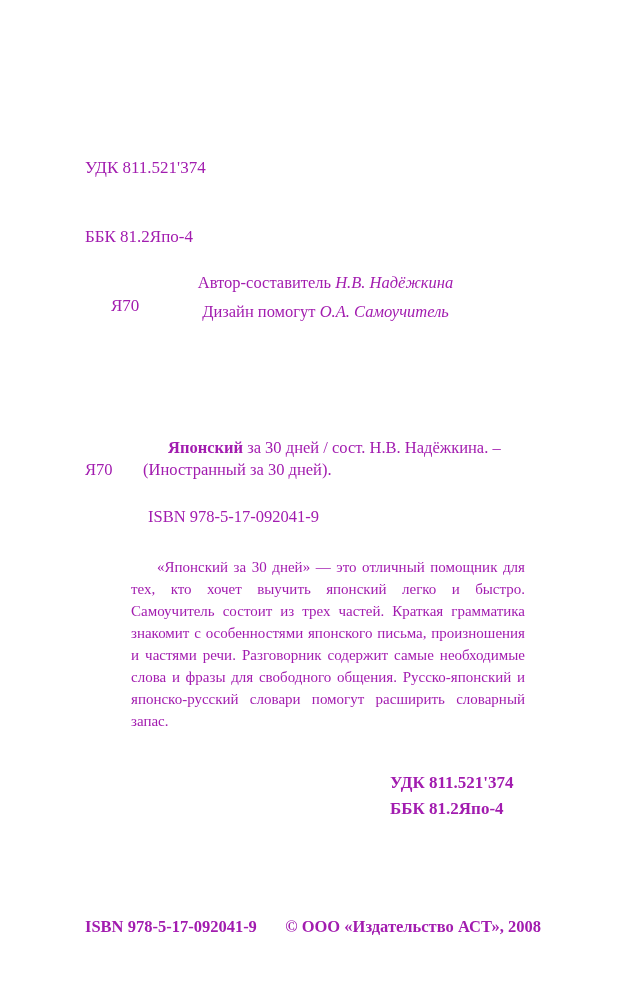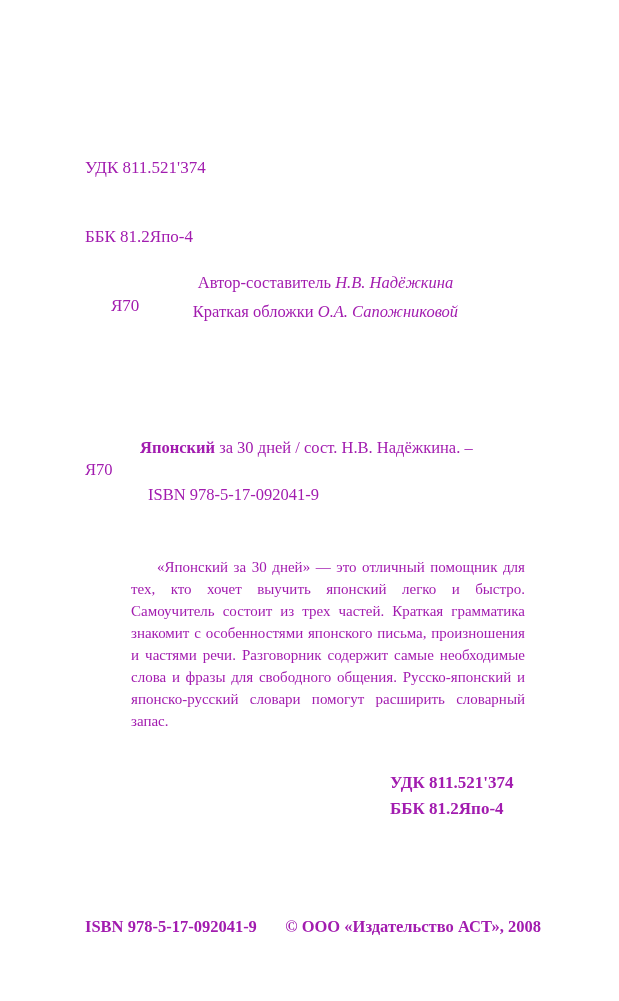--- a/index.html
+++ b/index.html
@@ -48,21 +48,21 @@
     width: 465px;
     font-size: 16.5px;
     line-height: 22px;
   }
   .biblio .sign {
     position: absolute;
     left: 0;
     top: 22px;
   }
   .biblio .entry {
-    margin-left: 30px;
+    margin-left: 58px;
   }
   .biblio .entry .line1 {
     text-indent: 25px;
   }
   .biblio .title-bold { font-weight: bold; }
   .biblio .isbn-line {
     margin-left: 63px;
     margin-top: 25px;
   }
   
@@ -108,27 +108,28 @@
 <div class="page">
 
   <div class="top-codes">
     <div>УДК 811.521'374</div>
     <div>ББК 81.2Япо-4</div>
     <span class="sign">Я70</span>
   </div>
 
   <div class="credits">
     <div><span>Автор-составитель </span><span class="name">Н.В. Надёжкина</span></div>
-    <div><span>Краткая обложки </span><span class="name">О.А. Сапожниковой</span></div>
+    <div><span>Дизайн помогут </span><span class="name">О.А. Самоучитель</span></div>
   </div>
 
   <div class="biblio">
     <span class="sign">Я70</span>
     <div class="entry">
       <div class="line1"><span class="title-bold">Японский</span><span> за 30 дней / сост. Н.В. Надёжкина. –</span></div>
+      <div>(Иностранный за 30 дней).</div>
     </div>
     <div class="isbn-line">ISBN 978-5-17-092041-9</div>
   </div>
 
   <div class="annotation">
     <p>«Японский за 30 дней» — это отличный помощник для тех, кто хочет выучить японский легко и быстро. Самоучитель состоит из трех частей. Краткая грамматика знакомит с особенностями японского письма, произношения и частями речи. Разговорник содержит самые необходимые слова и фразы для свободного общения. Русско-японский и японско-русский словари помогут расширить словарный запас.</p>
   </div>
 
   <div class="bottom-codes">
     <div>УДК 811.521'374</div>

